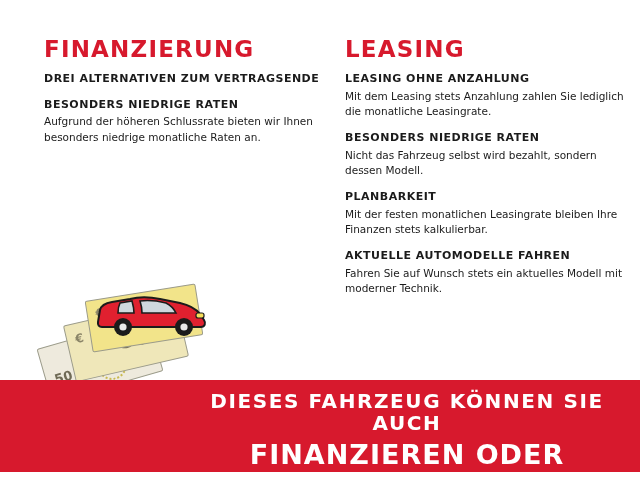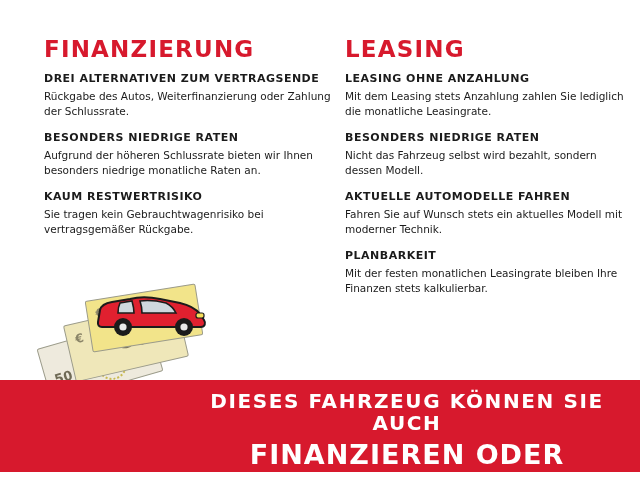--- a/index.html
+++ b/index.html
@@ -167,58 +167,53 @@
 
 <div id="poster">
 
   <div class="content">
 
     <div class="col col-left">
       <div class="col-title">Finanzierung</div>
 
       <div class="item">
         <div class="item-head">Drei Alternativen zum Vertragsende</div>
-        <div class="item-body">Rückgabe des Autos, Weiterfinanzierung oder Zahlung der Schlussrate.</div>
       </div>
 
       <div class="item">
         <div class="item-head">Besonders niedrige Raten</div>
         <div class="item-body">Aufgrund der höheren Schlussrate bieten wir Ihnen besonders niedrige monatliche Raten an.</div>
       </div>
 
       <div class="item">
       </div>
 
-      <div class="item">
-        <div class="item-head">Kaum Restwertrisiko</div>
-        <div class="item-body">Sie tragen kein Gebrauchtwagenrisiko bei vertragsgemäßer Rückgabe.</div>
-      </div>
     </div>
 
     <div class="col col-right">
       <div class="col-title">Leasing</div>
 
       <div class="item">
         <div class="item-head">Leasing ohne Anzahlung</div>
         <div class="item-body">Mit dem Leasing stets Anzahlung zahlen Sie lediglich die monatliche Leasingrate.</div>
       </div>
 
       <div class="item">
         <div class="item-head">Besonders niedrige Raten</div>
         <div class="item-body">Nicht das Fahrzeug selbst wird bezahlt, sondern dessen Modell.</div>
       </div>
 
       <div class="item">
+        <div class="item-head">Planbarkeit</div>
+        <div class="item-body">Mit der festen monatlichen Leasingrate bleiben Ihre Finanzen stets kalkulierbar.</div>
+      </div>
+
+      <div class="item">
         <div class="item-head">Aktuelle Automodelle fahren</div>
         <div class="item-body">Fahren Sie auf Wunsch stets ein aktuelles Modell mit moderner Technik.</div>
-      </div>
-
-      <div class="item">
-        <div class="item-head">Planbarkeit</div>
-        <div class="item-body">Mit der festen monatlichen Leasingrate bleiben Ihre Finanzen stets kalkulierbar.</div>
       </div>
     </div>
 
   </div>
 
   <div class="illu">
 
     <div class="note note-50">
       <span class="note-label n50">50</span>
       <span class="euro" style="left:34px; top:28px;">€</span>

